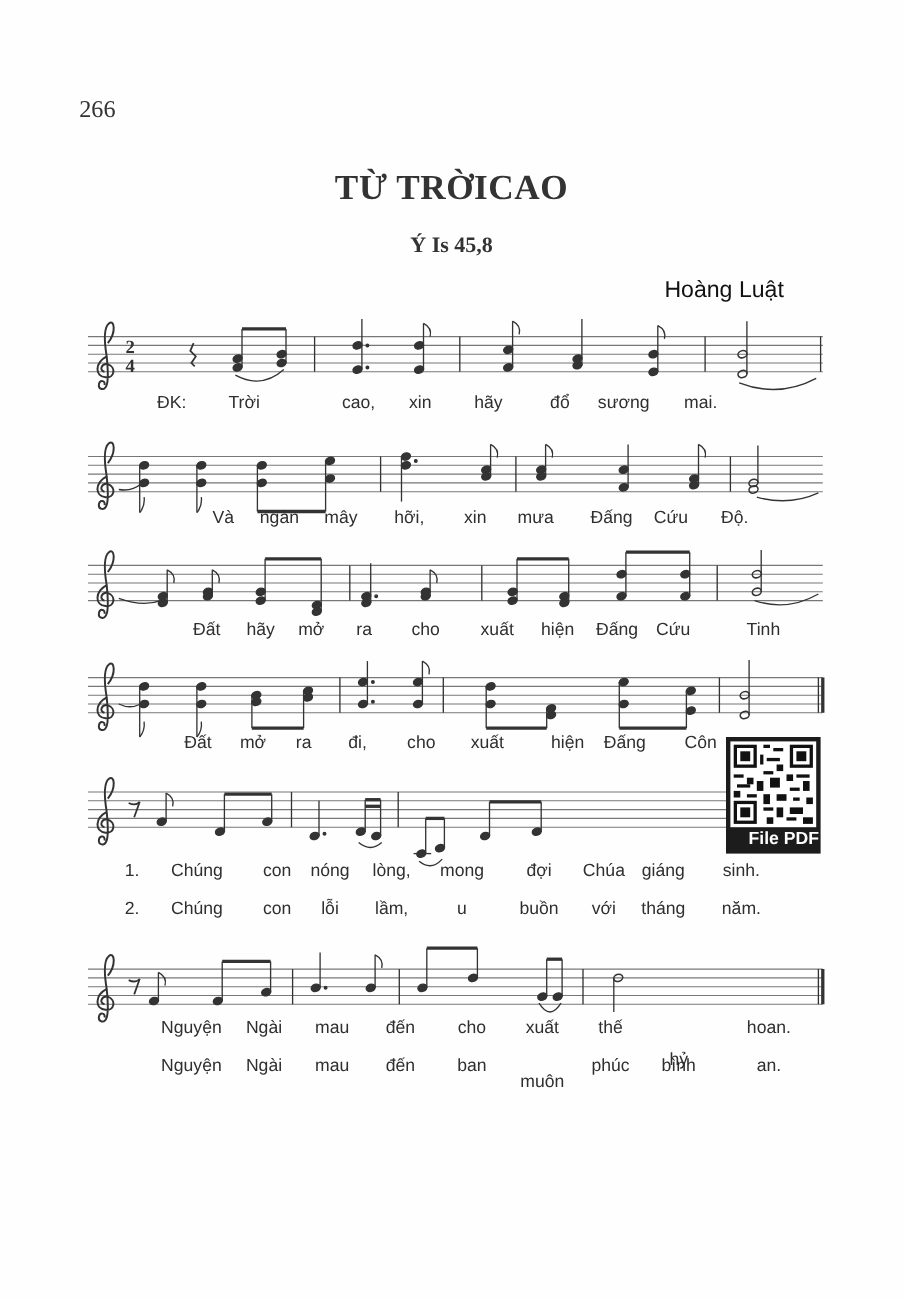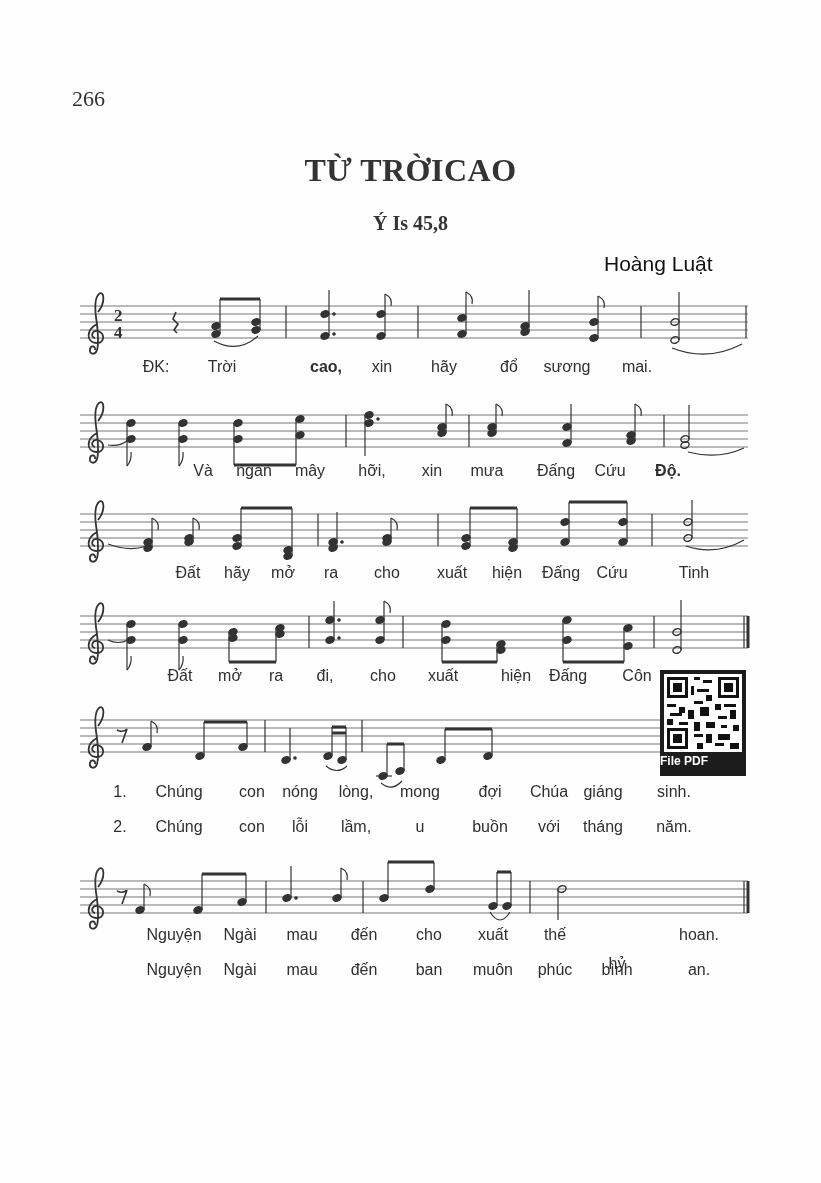--- a/index.html
+++ b/index.html
@@ -6,21 +6,21 @@
   body { width:821px; height:1183px; background:#fefefe; position:relative; overflow:hidden; font-family:"Liberation Sans", sans-serif; color:#2a2a2a; }
   .page-num { position:absolute; left:72px; top:86px; font-family:"Liberation Serif", serif; font-size:22px; color:#333; }
   .title { position:absolute; left:0; width:821px; top:152px; text-align:center; font-family:"Liberation Serif", serif; font-weight:bold; font-size:32px; color:#333; letter-spacing:0.5px; }
   .subtitle { position:absolute; left:0; width:821px; top:212px; text-align:center; font-family:"Liberation Serif", serif; font-weight:bold; font-size:20px; color:#333; }
   .composer { position:absolute; left:604px; top:252px; font-family:"Liberation Sans", sans-serif; font-size:21px; color:#111; }
   svg.score { position:absolute; left:0; top:0; }
   .lyric-row { position:absolute; font-family:"Liberation Sans", sans-serif; font-size:16px; color:#2f2f2f; height:20px; }
   .lyric-row span { position:absolute; white-space:nowrap; transform:translateX(-50%); }
   .qr-box { position:absolute; left:660px; top:670px; width:86px; height:106px; background:#1c1c1c; }
   .qr-inner { position:absolute; left:4px; top:4px; width:78px; height:78px; background:#fff; }
-  .qr-label { position:absolute; left:0; width:105px; top:84px; text-align:left; color:#fff; font-weight:bold; font-size:12px; font-family:"Liberation Sans", sans-serif; }
+  .qr-label { position:absolute; left:0; width:105px; top:84px; text-align:center; color:#fff; font-weight:bold; font-size:16px; font-family:"Liberation Sans", sans-serif; }
 </style>
 </head>
 <body>
 
 <div class="page-num">266</div>
 <div class="title">TỪ TRỜICAO</div>
 <div class="subtitle">Ý Is 45,8</div>
 <div class="composer">Hoàng Luật</div>
 
 <svg class="score" width="821" height="1183" xmlns="http://www.w3.org/2000/svg">
@@ -338,37 +338,37 @@
     <line x1="558" y1="889" x2="558" y2="920"></line>
     <line x1="744" y1="881" x2="744" y2="913"></line>
       <line x1="748" y1="881" x2="748" y2="913" stroke-width="3"></line>
   </g>
 </svg>
 
 <div id="lyrics-layer">
     <div class="lyric-row" style="top: 358px; left: 0px;">
       <span style="left: 156px;">ĐK:</span>
       <span style="left: 222px;">Trời</span>
-      <span style="left: 326px; font-weight: bold;">cao,</span>
+      <span style="left: 326px;">cao,</span>
       <span style="left: 382px;">xin</span>
       <span style="left: 444px;">hãy</span>
       <span style="left: 509px;">đổ</span>
       <span style="left: 567px;">sương</span>
       <span style="left: 637px;">mai.</span>
     </div>
     <div class="lyric-row" style="top: 462px; left: 0px;">
       <span style="left: 203px;">Và</span>
       <span style="left: 254px;">ngàn</span>
       <span style="left: 310px;">mây</span>
       <span style="left: 372px;">hỡi,</span>
       <span style="left: 432px;">xin</span>
       <span style="left: 487px;">mưa</span>
       <span style="left: 556px;">Đấng</span>
       <span style="left: 610px;">Cứu</span>
-      <span style="left: 668px; font-weight: bold;">Độ.</span>
+      <span style="left: 668px;">Độ.</span>
     </div>
     <div class="lyric-row" style="top: 564px; left: 0px;">
       <span style="left: 188px;">Đất</span>
       <span style="left: 237px;">hãy</span>
       <span style="left: 283px;">mở</span>
       <span style="left: 331px;">ra</span>
       <span style="left: 387px;">cho</span>
       <span style="left: 452px;">xuất</span>
       <span style="left: 507px;">hiện</span>
       <span style="left: 561px;">Đấng</span>
@@ -420,21 +420,21 @@
       <span style="left: 555px;">thế</span>
       <span style="left: 617px; margin-top: 29px;">hỷ</span>
       <span style="left: 699px;">hoan.</span>
     </div>
     <div class="lyric-row" style="top: 961px; left: 0px;">
       <span style="left: 174px;">Nguyện</span>
       <span style="left: 240px;">Ngài</span>
       <span style="left: 302px;">mau</span>
       <span style="left: 364px;">đến</span>
       <span style="left: 429px;">ban</span>
-      <span style="left: 493px;">muôn</span>
+      <span style="left: 493px; margin-top: 14px;">muôn</span>
       <span style="left: 555px;">phúc</span>
       <span style="left: 617px;">bình</span>
       <span style="left: 699px;">an.</span>
     </div>
   </div>
 
 <div class="qr-box">
   <div class="qr-inner">
     <svg width="78" height="78" viewBox="0 0 26 26" xmlns="http://www.w3.org/2000/svg">
       <rect x="1" y="1" width="7" height="7" fill="#111"></rect>

